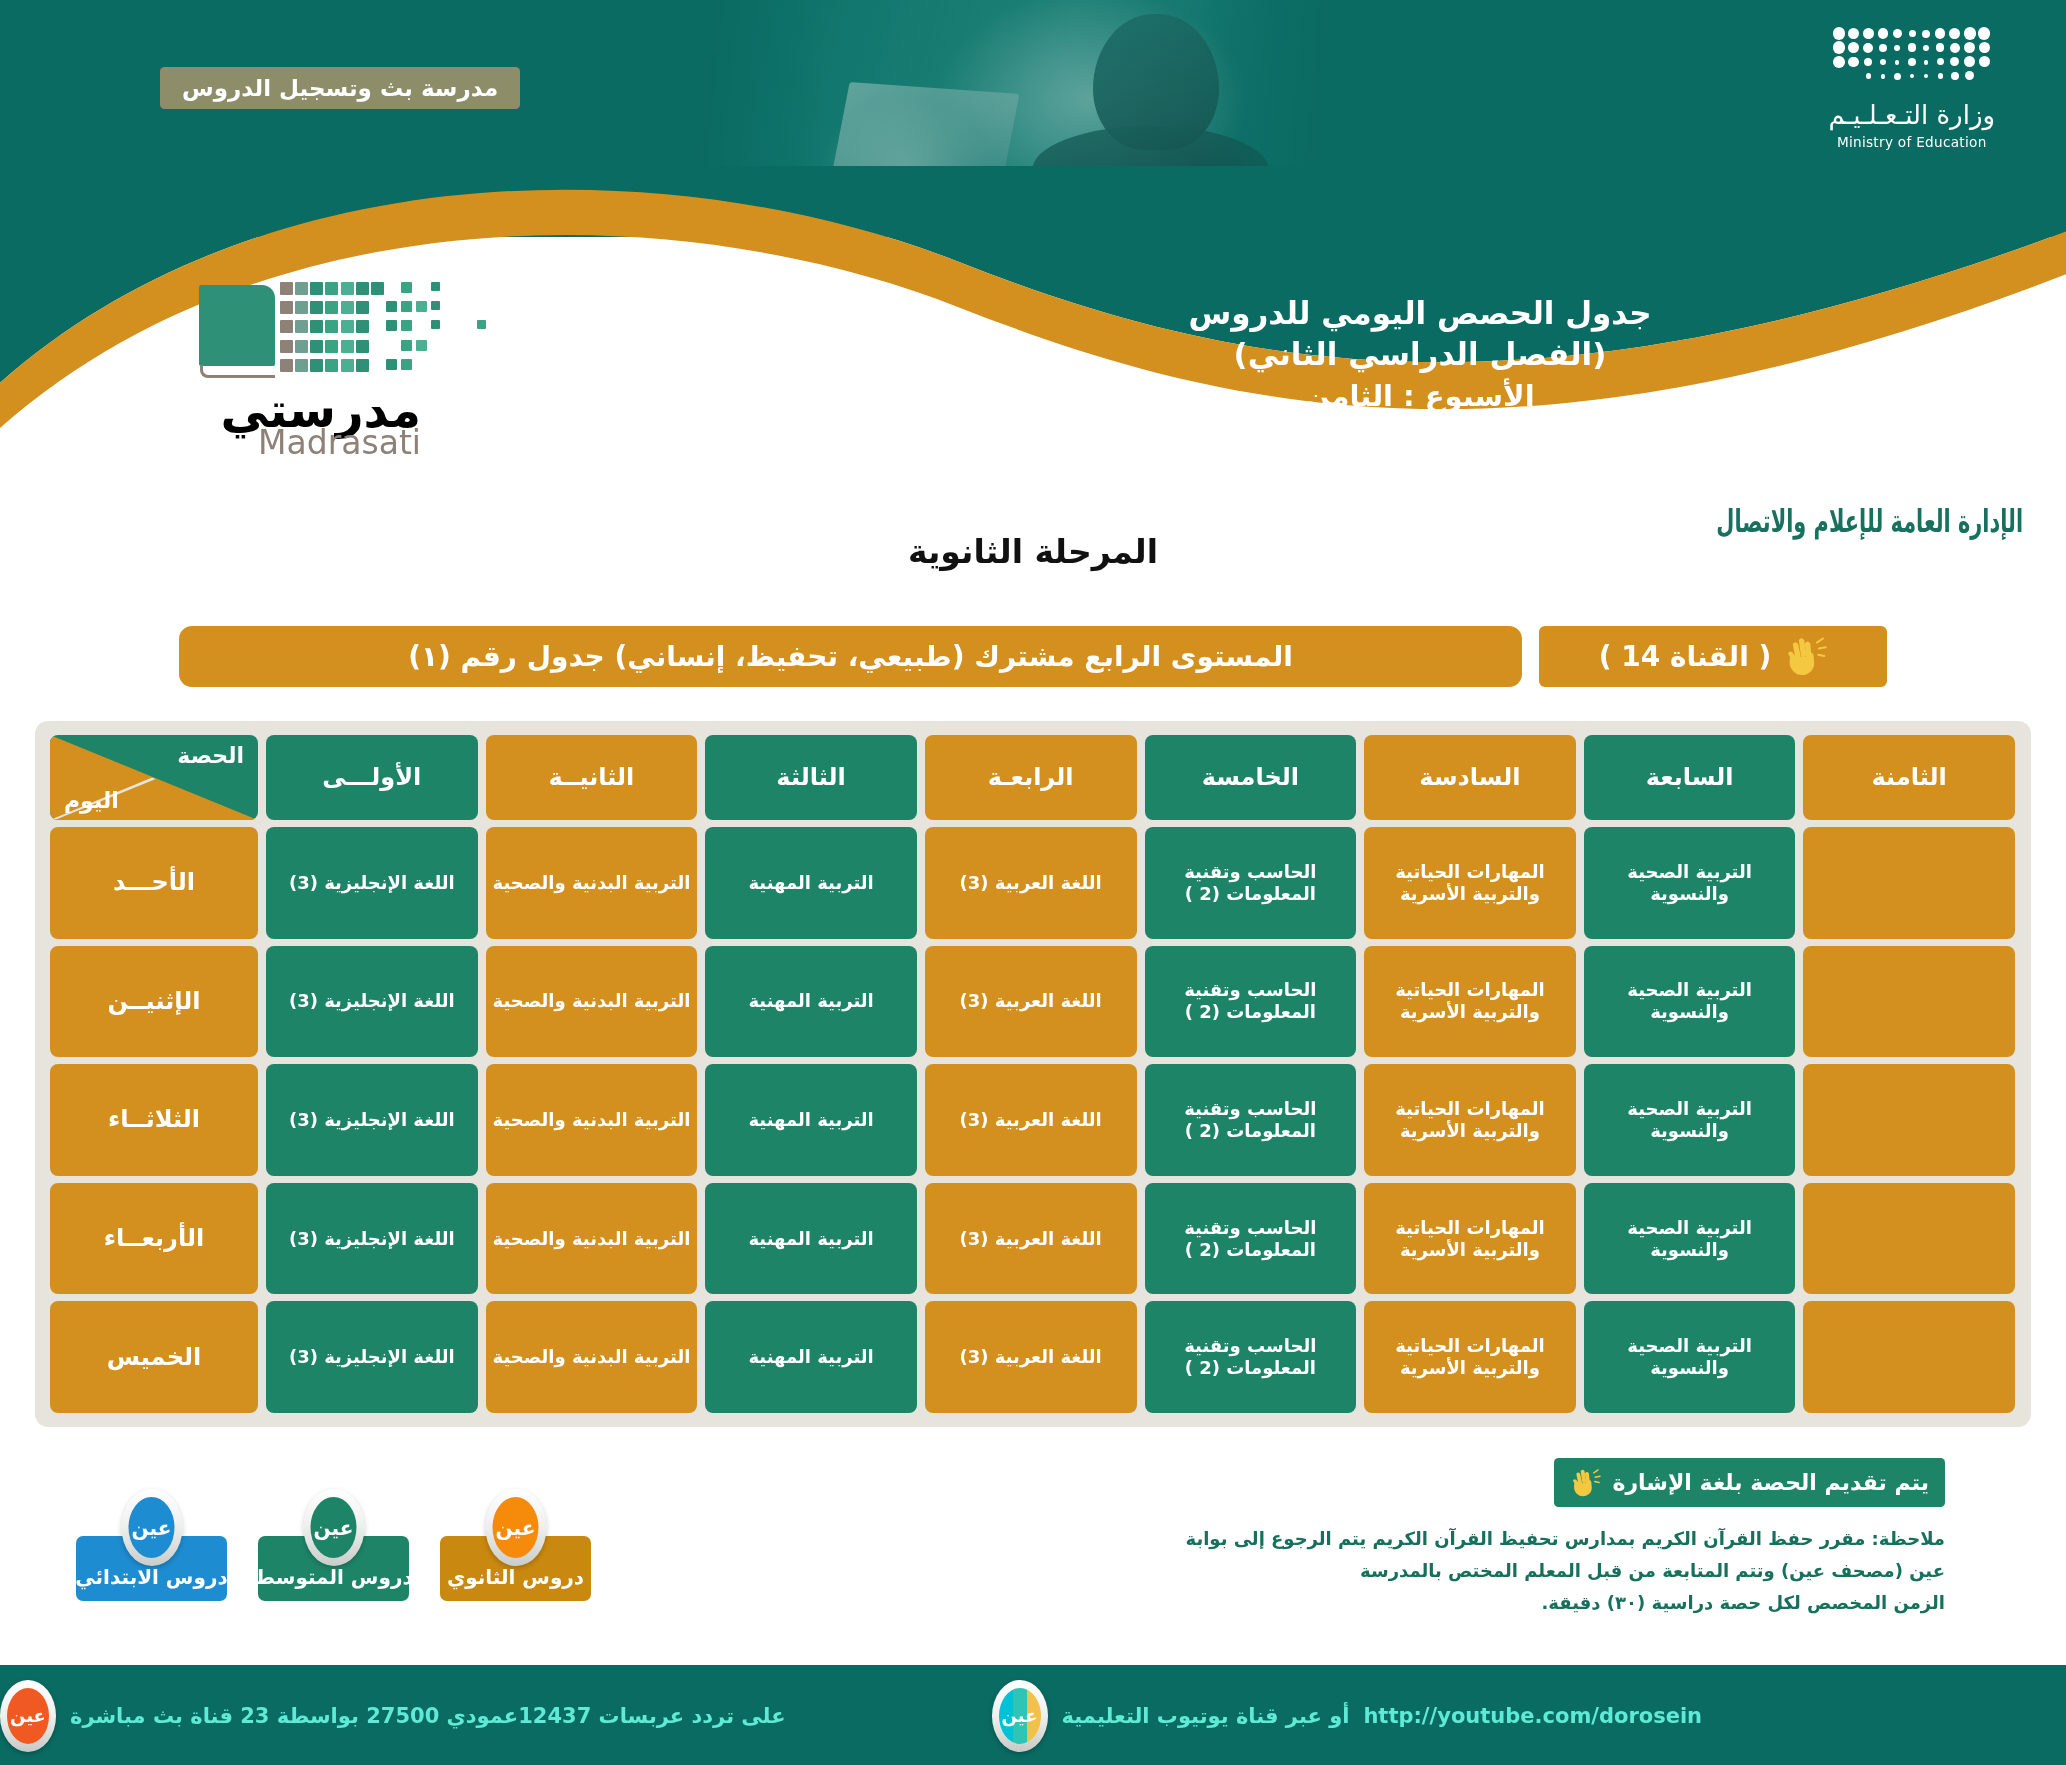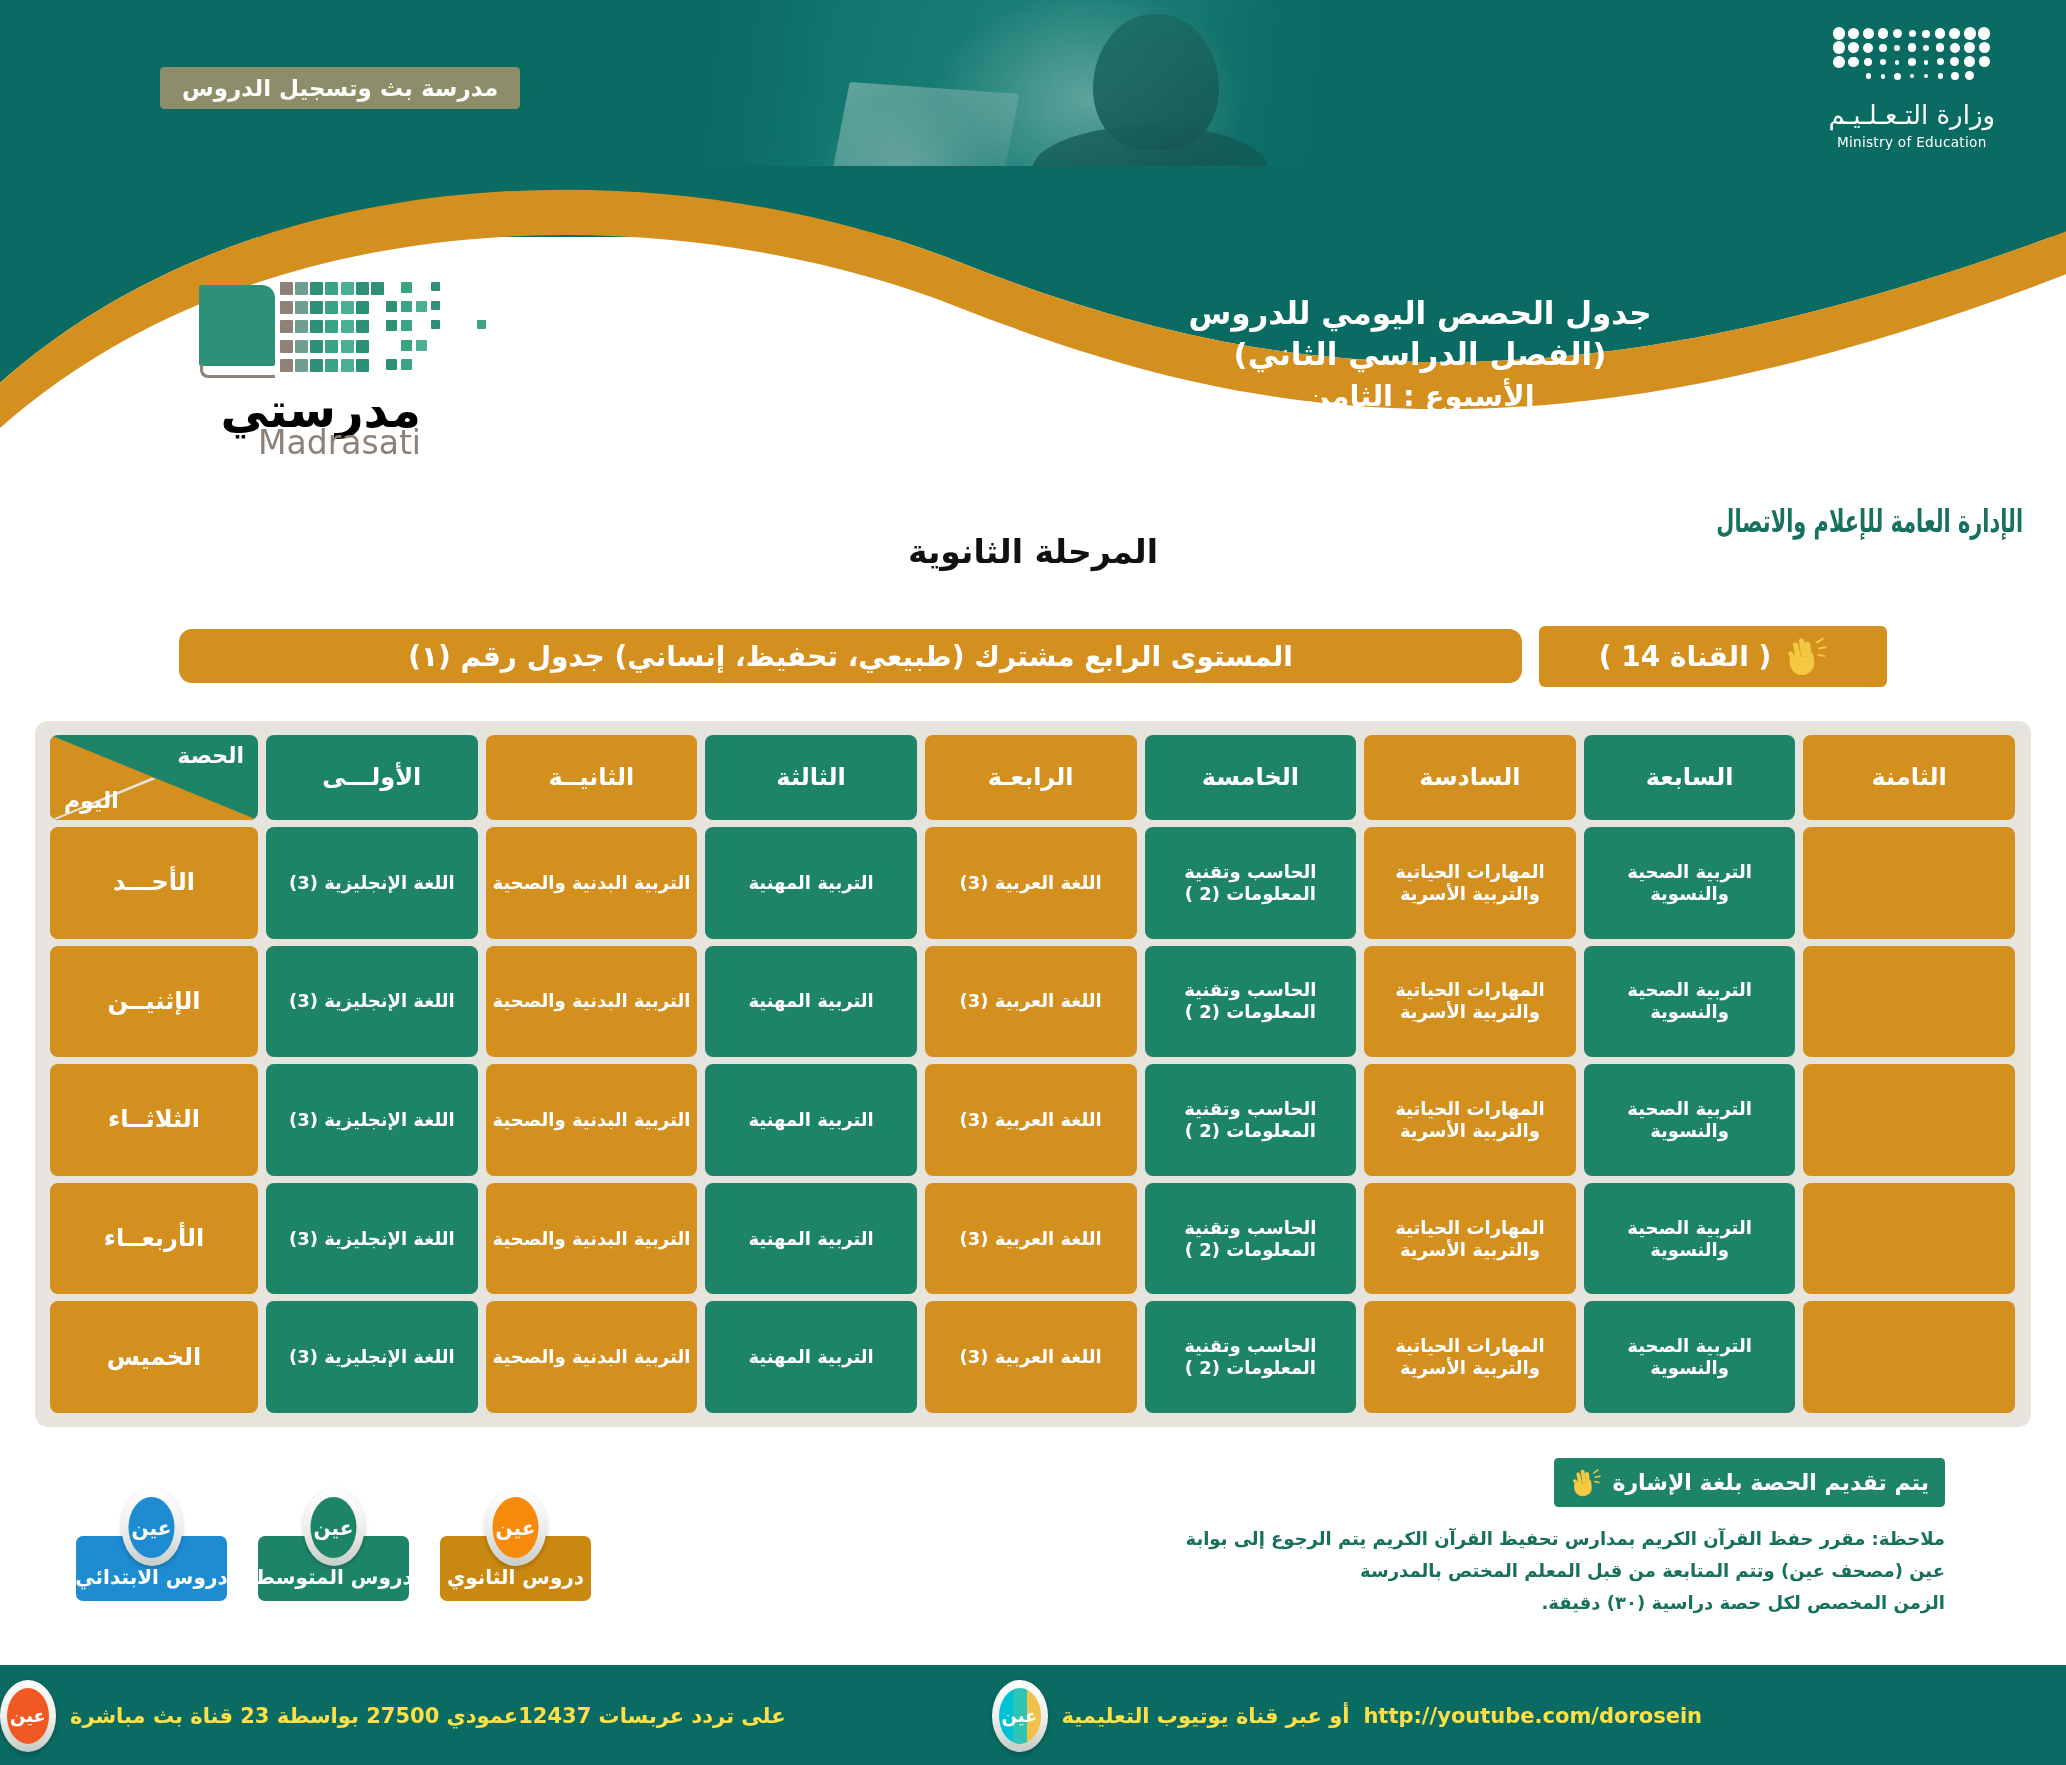--- a/index.html
+++ b/index.html
@@ -125,21 +125,21 @@
     white-space:nowrap; letter-spacing:-1px;
   }
 
   
   .level-row{
     position:absolute; left:0; top:613px; width:2066px; height:86px;
     display:flex; flex-direction:row-reverse; align-items:center; gap:17px;
     padding:0 179px 0 179px; z-index:5;
   }
   .level-banner{
-    flex:1 1 auto; background:#D4901E; border-radius:13px; height:54px;
+    flex:1 1 auto; background:#D4901E; border-radius:13px; height:61px;
     display:flex; align-items:center; justify-content:center;
     color:#ffffff; font-size:28px; font-weight:700; white-space:nowrap;
   }
   .channel-chip{
     flex:0 0 348px; background:#D4901E; border-radius:6px; height:61px;
     display:flex; align-items:center; justify-content:center; gap:13px;
     color:#ffffff; font-size:28px; font-weight:700; white-space:nowrap;
   }
   .hands-icon{ width:43px; height:46px; flex:0 0 auto; }
 
@@ -237,21 +237,21 @@
 
   
   .footer{
     position:absolute; left:0; bottom:0; width:2066px; height:101px;
     background:#0a6b63; z-index:6;
     display:flex; flex-direction:row-reverse; align-items:center;
   }
   .foot-seg{ display:flex; flex-direction:row-reverse; align-items:center; gap:14px; }
   .foot-seg.right{ margin-right:103px; }
   .foot-seg.left{ margin-right:auto; margin-left:103px; }
-  .foot-txt{ color:#fde047; font-size:21px; font-weight:700; white-space:nowrap; }
+  .foot-txt{ color:#5eead4; font-size:21px; font-weight:700; white-space:nowrap; }
   .foot-ain{
     width:56px; height:72px; border-radius:50%;
     background:linear-gradient(180deg,#ffffff 0%,#eef0ee 50%,#c6cac6 100%);
     box-shadow:0 2px 5px rgba(0,0,0,.25);
     display:flex; align-items:center; justify-content:center; flex:0 0 auto;
   }
   .foot-ain .pill{
     width:42px; height:56px; border-radius:50%;
     display:flex; align-items:center; justify-content:center;
     color:#ffffff; font-size:18px; font-weight:700;

